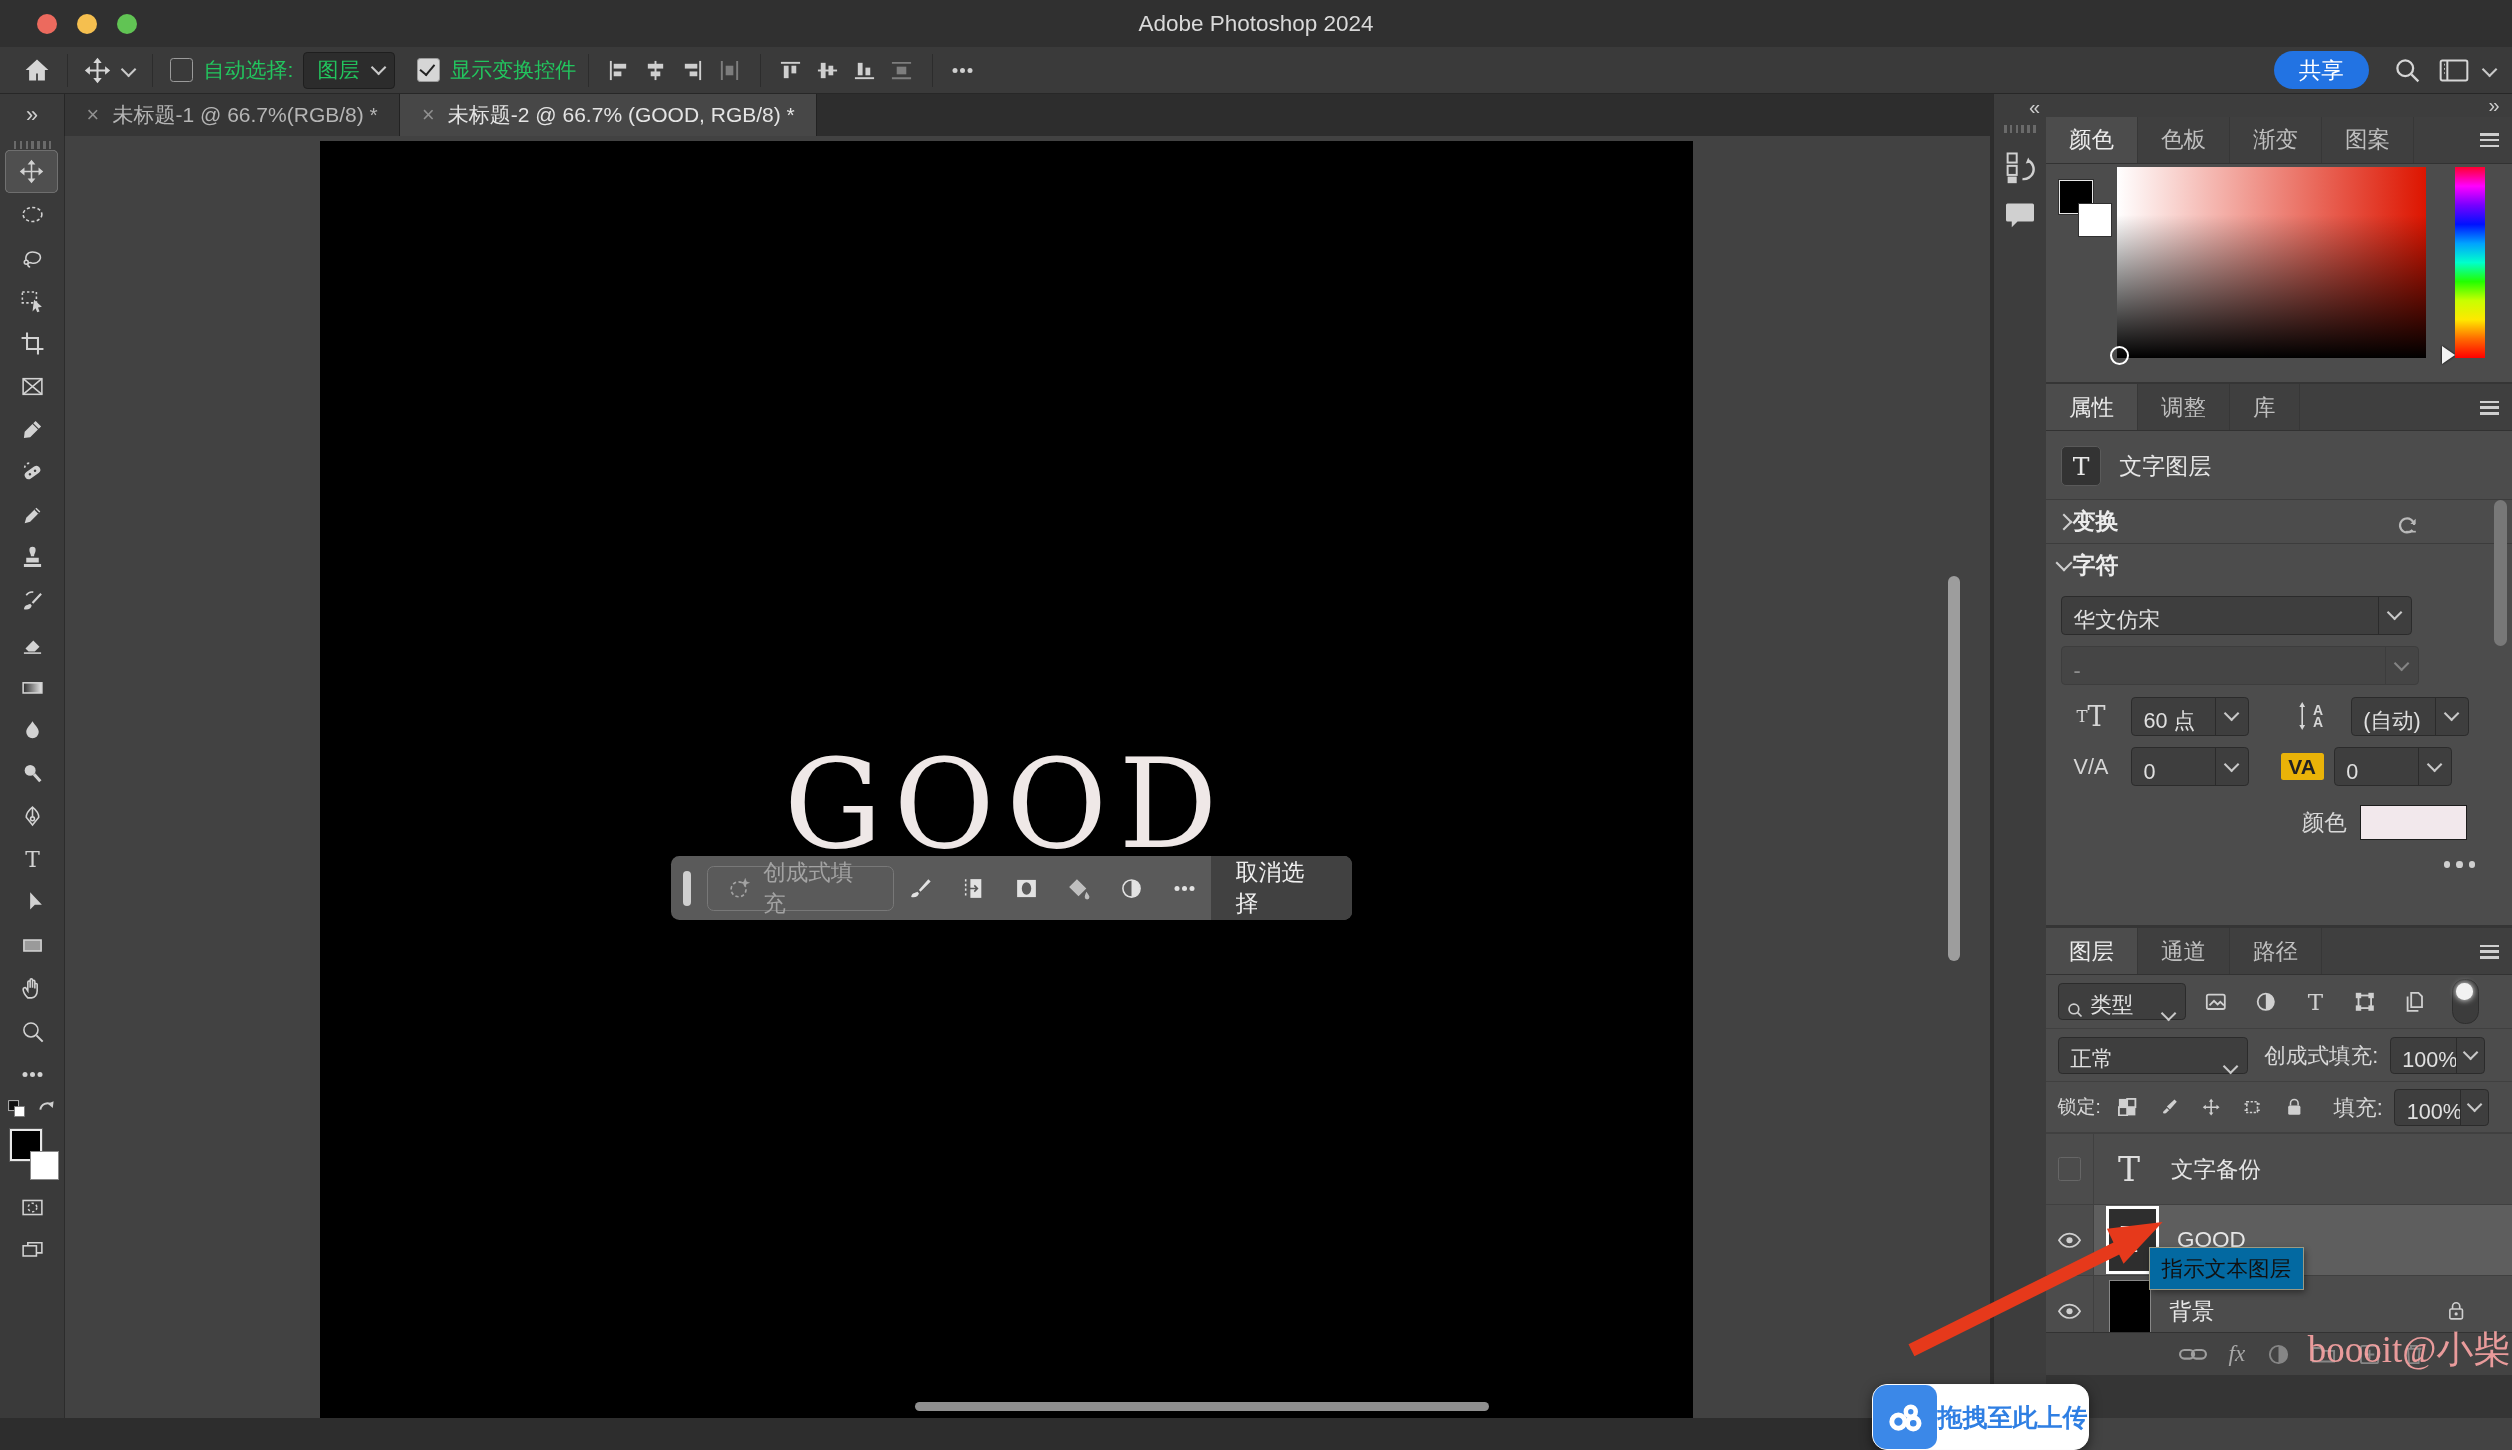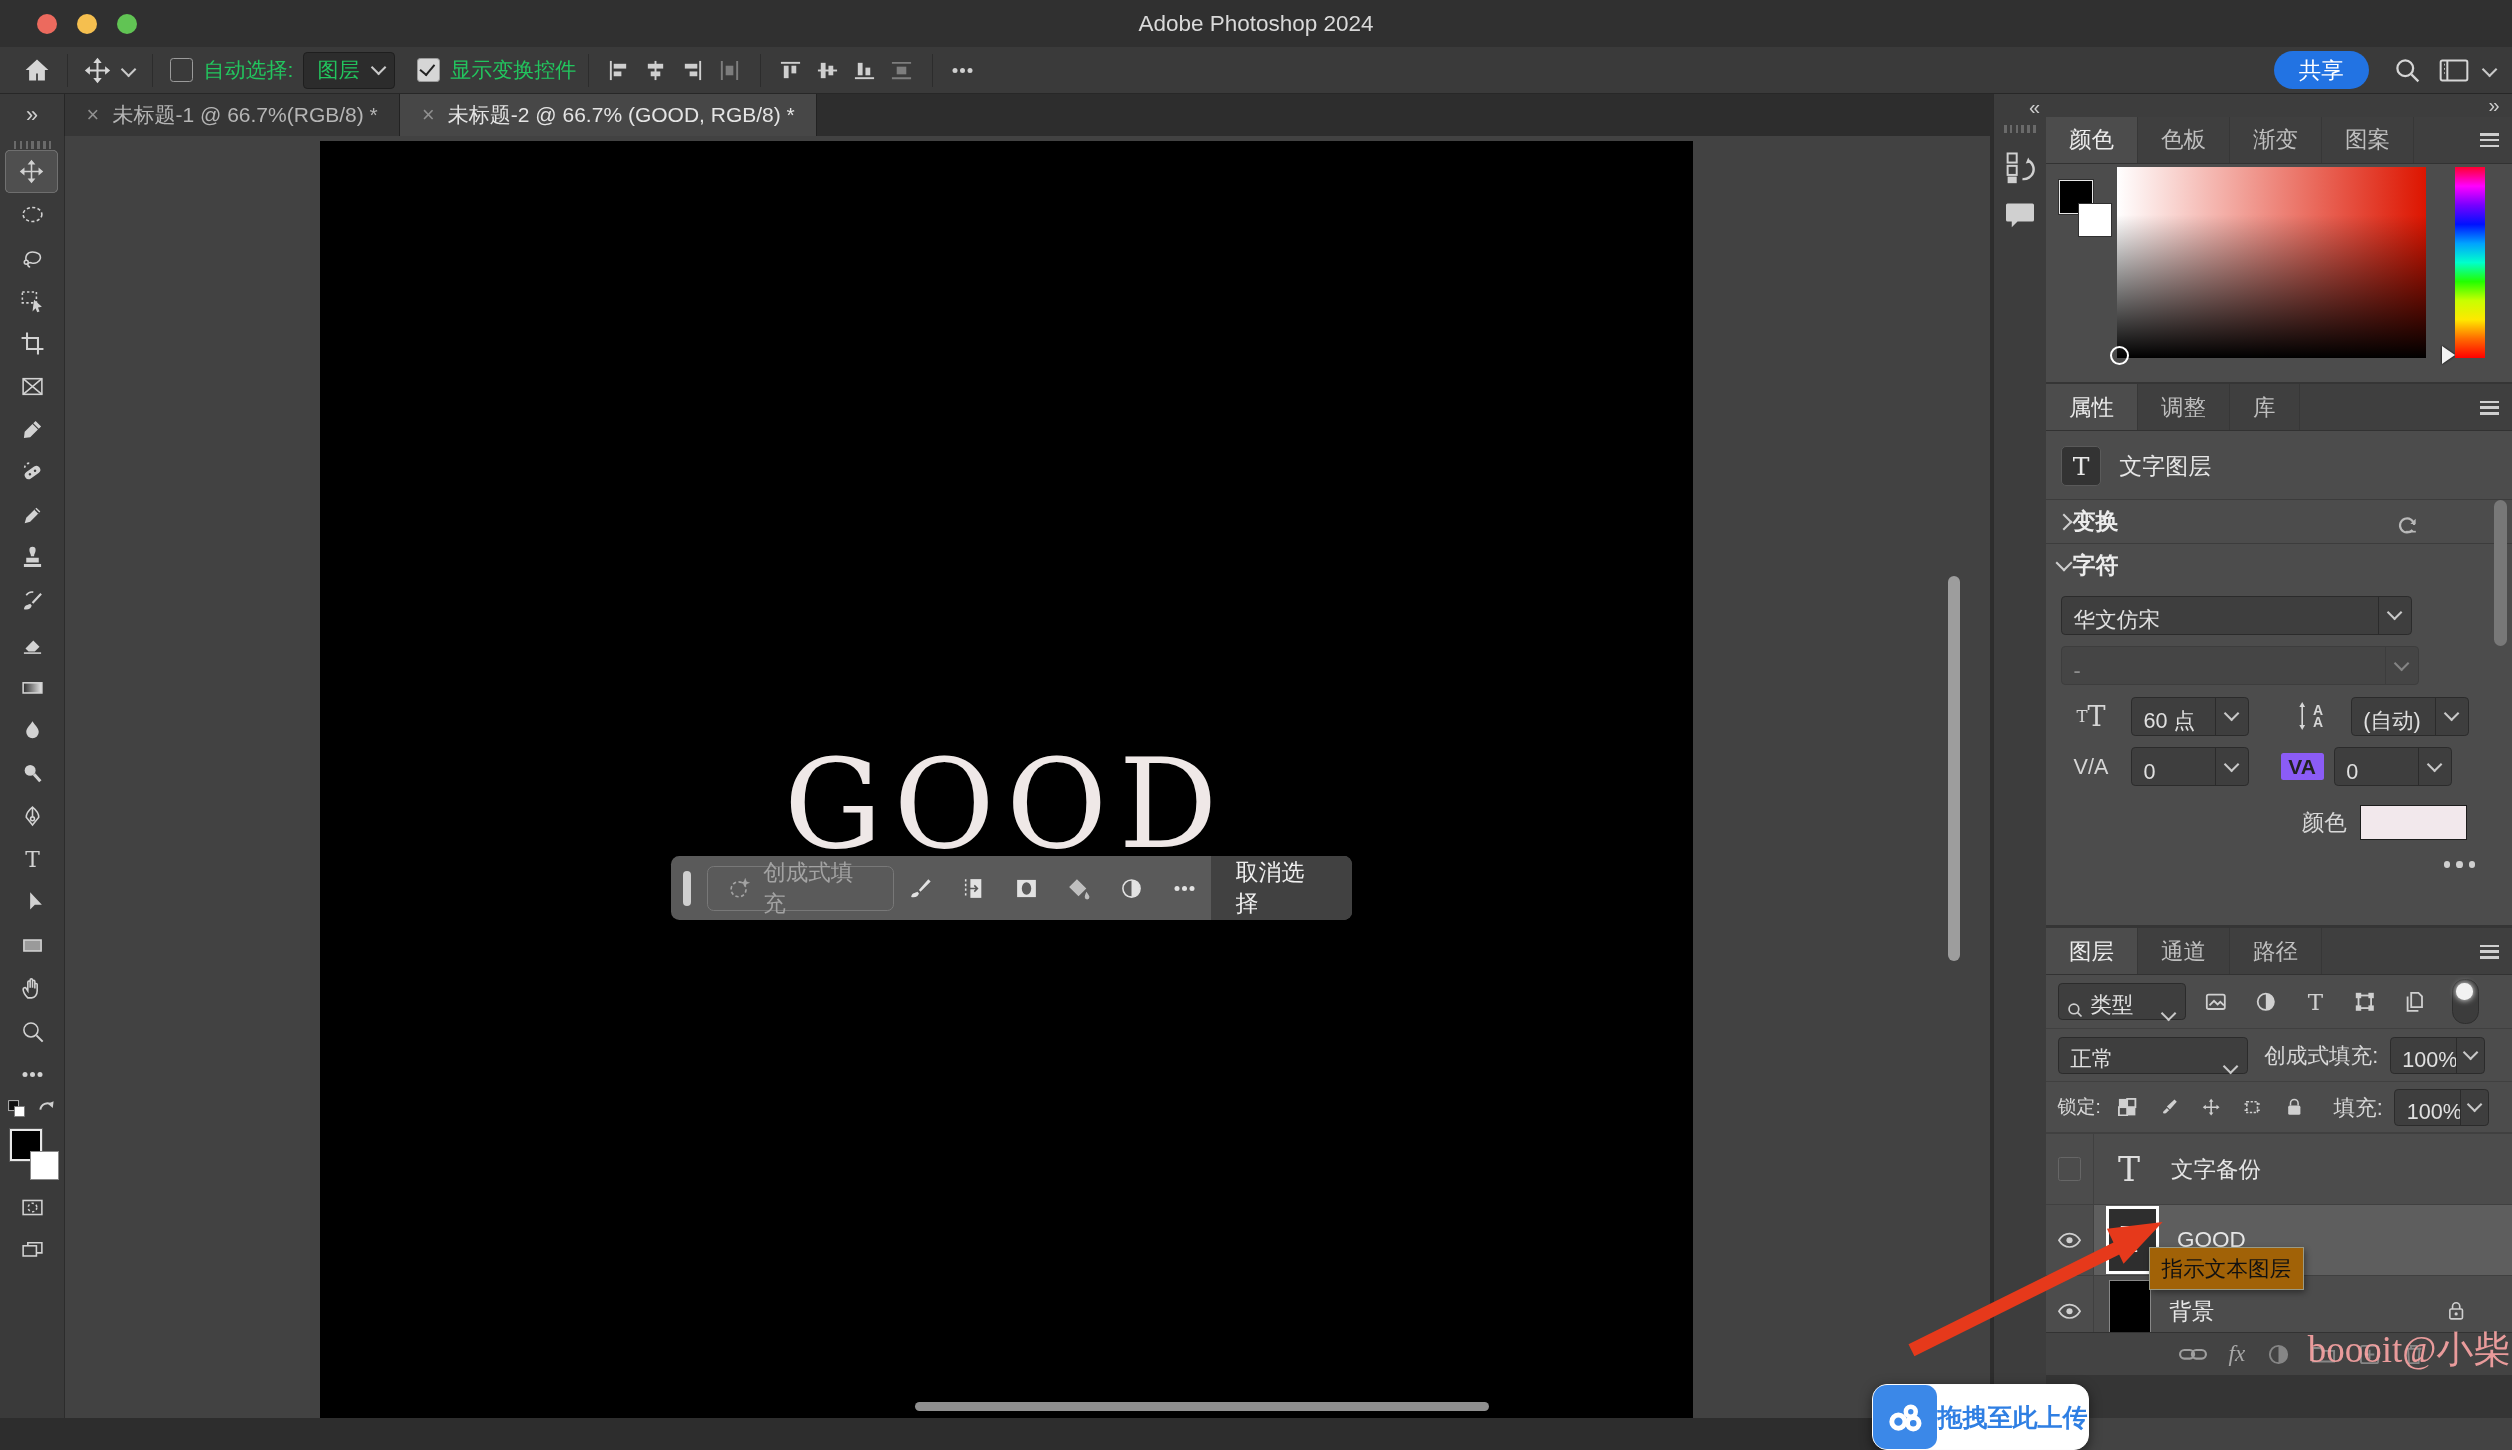--- a/index.html
+++ b/index.html
@@ -124,21 +124,21 @@
   .fico svg .f{fill:#d0d0d0;stroke:none;}
   .layerlist{border-top:0.8px solid #404040;}
   .layer{position:relative;height:70px;display:flex;align-items:center;border-bottom:0.8px solid #404040;}
   .eyecol{width:47px;align-self:stretch;display:flex;align-items:center;justify-content:center;border-right:0.8px solid #404040;}
   .layer.selected .lmain{background:#5e5e5e;}
   .lmain{flex:1;align-self:stretch;display:flex;align-items:center;gap:18.3px;padding-left:11.6px;}
   .lname{font-size:22.5px;color:#e6e6e6;}
   .eyewell{width:21.6px;height:21.6px;border:0.8px solid #666;border-radius:2.5px;}
   .thumbT{width:47px;height:62px;background:#2e2e2e;display:flex;align-items:center;justify-content:center;
           font-family:"DejaVu Serif",serif;color:#e9e9e9;}
-  .tooltip{position:absolute;left:2149px;top:1247px;background:#a16207;border:0.8px solid #9a9a84;
+  .tooltip{position:absolute;left:2149px;top:1247px;background:#0369a1;border:0.8px solid #9a9a84;
            box-shadow:1.7px 2.5px 6.7px rgba(0,0,0,.45);color:#111;font-size:21.6px;padding:5.8px 11.6px;white-space:nowrap;z-index:40;}
   .lbottom{position:absolute;left:0;bottom:0;width:466px;height:43px;background:#434343;border-top:0.8px solid #323232;
            display:flex;align-items:center;gap:21.6px;padding-left:133px;box-sizing:border-box;}
   .wmark{position:absolute;right:1.7px;bottom:0px;font-size:37px;color:#fca5a5;opacity:.9;white-space:nowrap;z-index:30;
          font-family:Liberation Serif, serif;}
   
   .statusbar{left:0;top:1418px;width:2046px;height:32px;background:#4e4e4e;display:flex;align-items:center;border-top:0.8px solid #3a3a3a;}
   .sb-left{width:64px;height:32px;background:#585858;border-right:0.8px solid #3f3f3f;}
   .sb-zoom{font-size:21.6px;color:#d6d6d6;margin-left:16.6px;}
   .sb-chip{margin-left:15px;background:#585858;height:27.5px;display:flex;align-items:center;gap:11.6px;
@@ -618,21 +618,21 @@
           </div>
         </div>
         <div class="metric-row">
           <span class="mlabel" style="font-size:21.6px">V/A</span>
           <div class="sel" style="width:116px">
             <span class="val">0</span>
             <span class="cvcell">
                 <span class="cv"></span>
               </span>
           </div>
-          <span class="mlabel" style="margin-left:21.6px;font-size:21px;background:#8b5cf6;color:#222;font-weight:bold;border-radius:2.5px;height:27px;width:43px">VA</span>
+          <span class="mlabel" style="margin-left:21.6px;font-size:21px;background:#eab308;color:#222;font-weight:bold;border-radius:2.5px;height:27px;width:43px">VA</span>
           <div class="sel" style="width:116px">
             <span class="val">0</span>
             <span class="cvcell">
                 <span class="cv"></span>
               </span>
           </div>
         </div>
         <div class="metric-row" style="justify-content:flex-end;gap:13.3px;margin-top:18.3px">
           <span style="font-size:22.5px;color:#d8d8d8">颜色</span>
           <span class="swatch" style="background: rgb(242, 232, 236);"></span>

